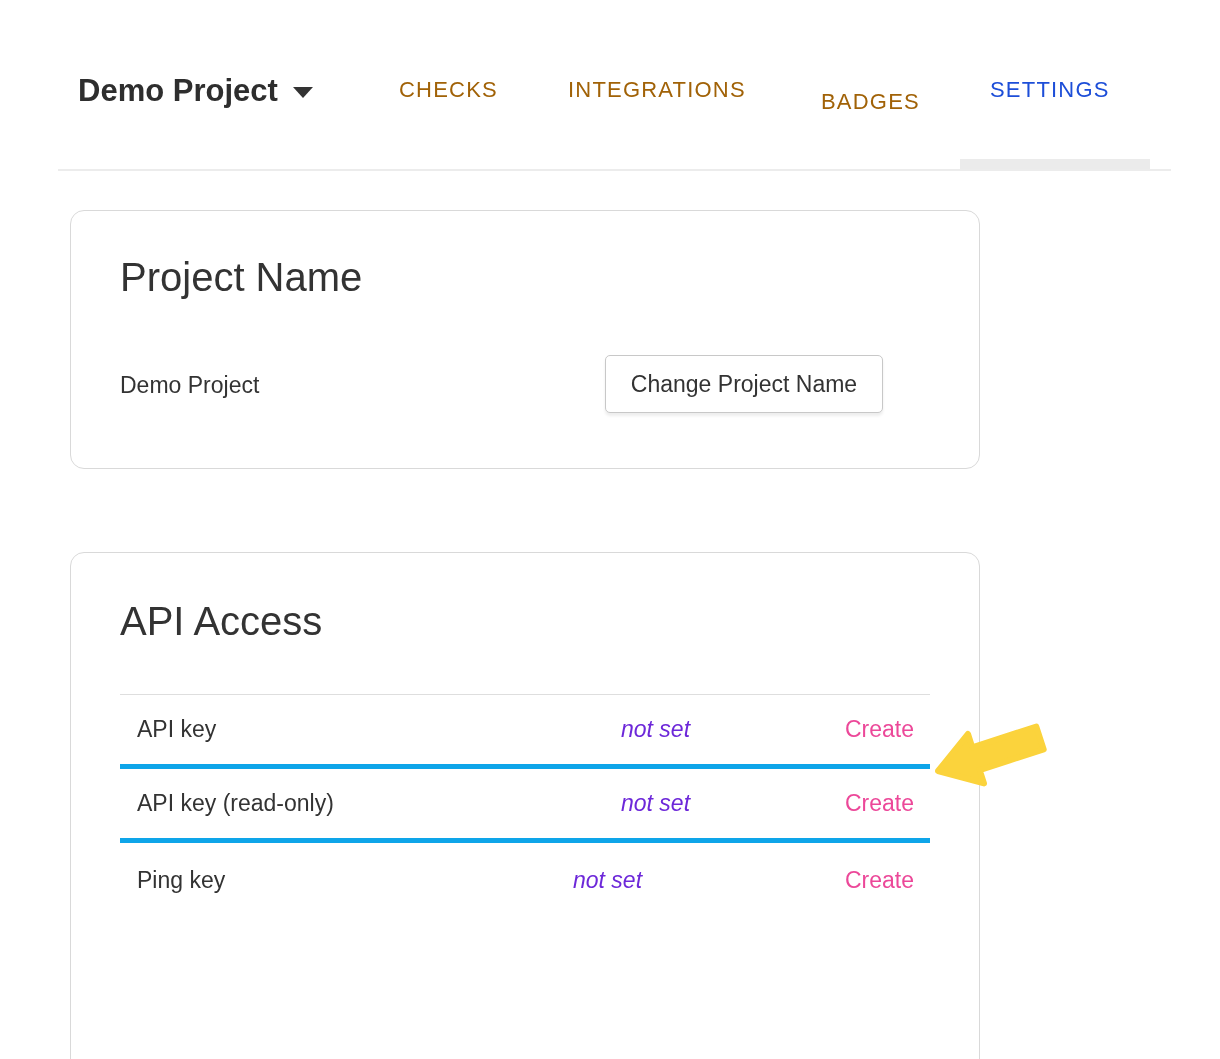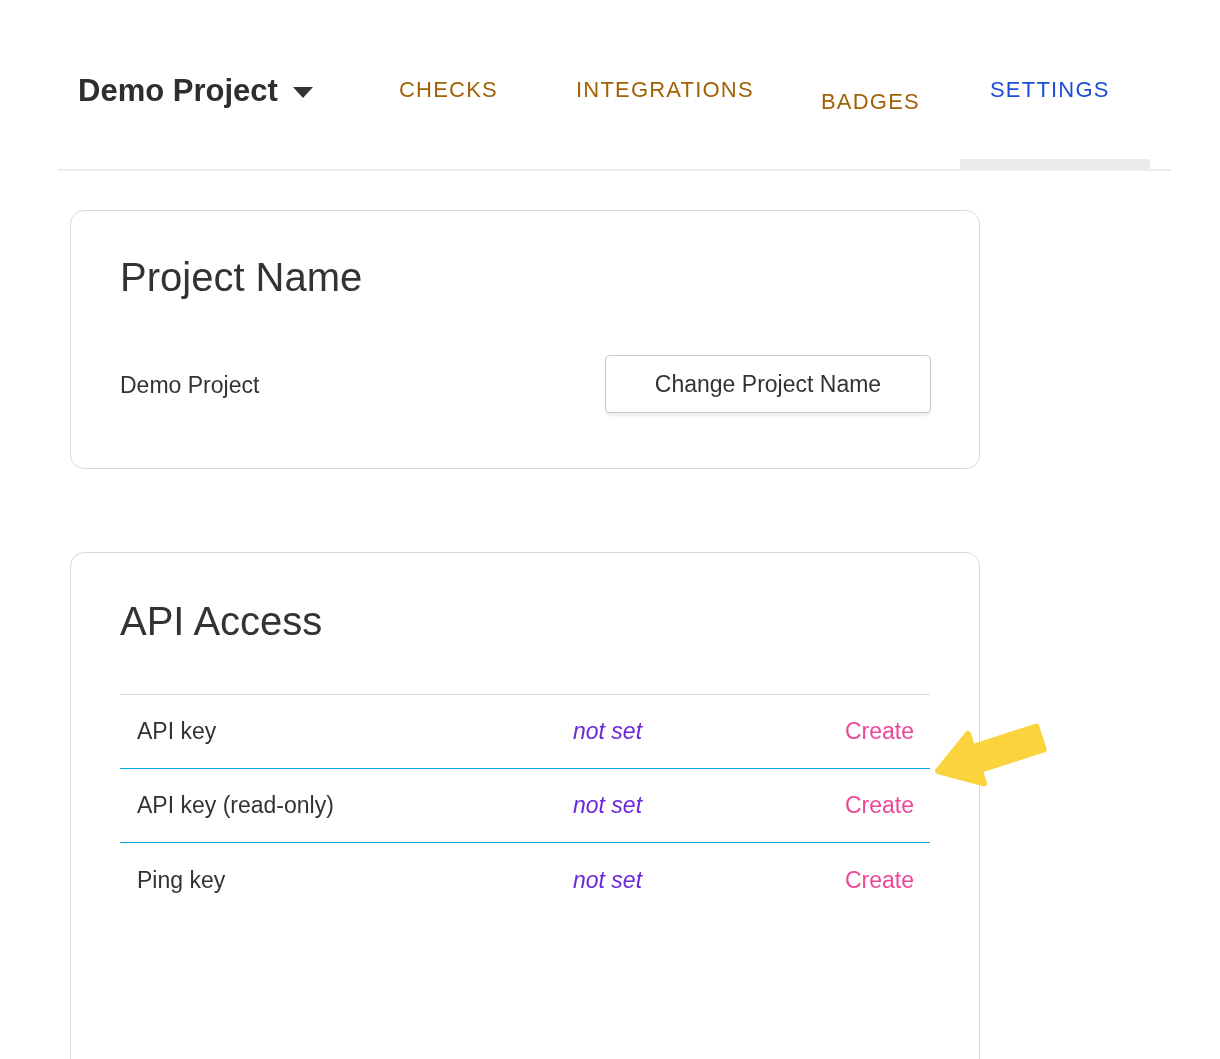--- a/index.html
+++ b/index.html
@@ -27,21 +27,21 @@
     transform: translateY(2px);
   }
   .nav-tab {
     position: absolute; top: 79px;
     font-size: 22px; line-height: 22px;
     letter-spacing: 1.2px; color: #a16207;
     cursor: pointer; white-space: nowrap;
   }
   .nav-tab.active { color: #1d4ed8; }
   .nav-checks       { left: 399px; }
-  .nav-integrations { left: 568px; margin-left: 8px; }
+  .nav-integrations { left: 568px; }
   .nav-badges       { left: 821px; margin-top: 12px; }
   .nav-settings     { left: 990px; }
   .active-tab-indicator {
     position: absolute; left: 960px; top: 159px;
     width: 190px; height: 11px; background: #ebebeb;
   }
   .header-divider {
     position: absolute; left: 58px; top: 169px;
     width: 1113px; height: 2px; background: #ececec;
   }
@@ -61,42 +61,42 @@
   }
   .card-project-name h1 { top: 44px; }
   .card-api-access   h1 { top: 46px; }
 
   .project-value {
     position: absolute; left: 49px; top: 160px;
     font-size: 23px; line-height: 28px; color: #333333;
   }
   .btn {
     position: absolute; left: 534px; top: 144px;
-    width: 326px; height: 58px;
+    width: 278px; height: 58px;
     background: #ffffff;
     border: 1px solid #c8c8c8; border-radius: 5px;
     box-shadow: 0 3px 3px rgba(0,0,0,0.07);
     font-family: "Liberation Sans", sans-serif;
     font-size: 23px; color: #333333;
     display: flex; align-items: center; justify-content: center;
     cursor: pointer; white-space: nowrap;
   }
 
   
   .api-table {
     position: absolute; left: 49px; top: 141px;
     width: 810px;
     border-top: 1px solid #dedede;
   }
   .api-row {
     display: flex; align-items: center;
     height: 74px;
     font-size: 23px;
   }
-  .api-row.bordered { border-bottom: 1px solid #0ea5e9; }
+  .api-row.bordered { border-bottom: 5px solid #0ea5e9; gap: 48px; }
   .api-row .cell-label {
     width: 453px; padding-left: 17px;
     color: #333333;
   }
   .api-row .cell-value {
     flex: 1;
     font-style: italic; color: #6d28d9;
   }
   .api-row .cell-action {
     padding-right: 16px;

